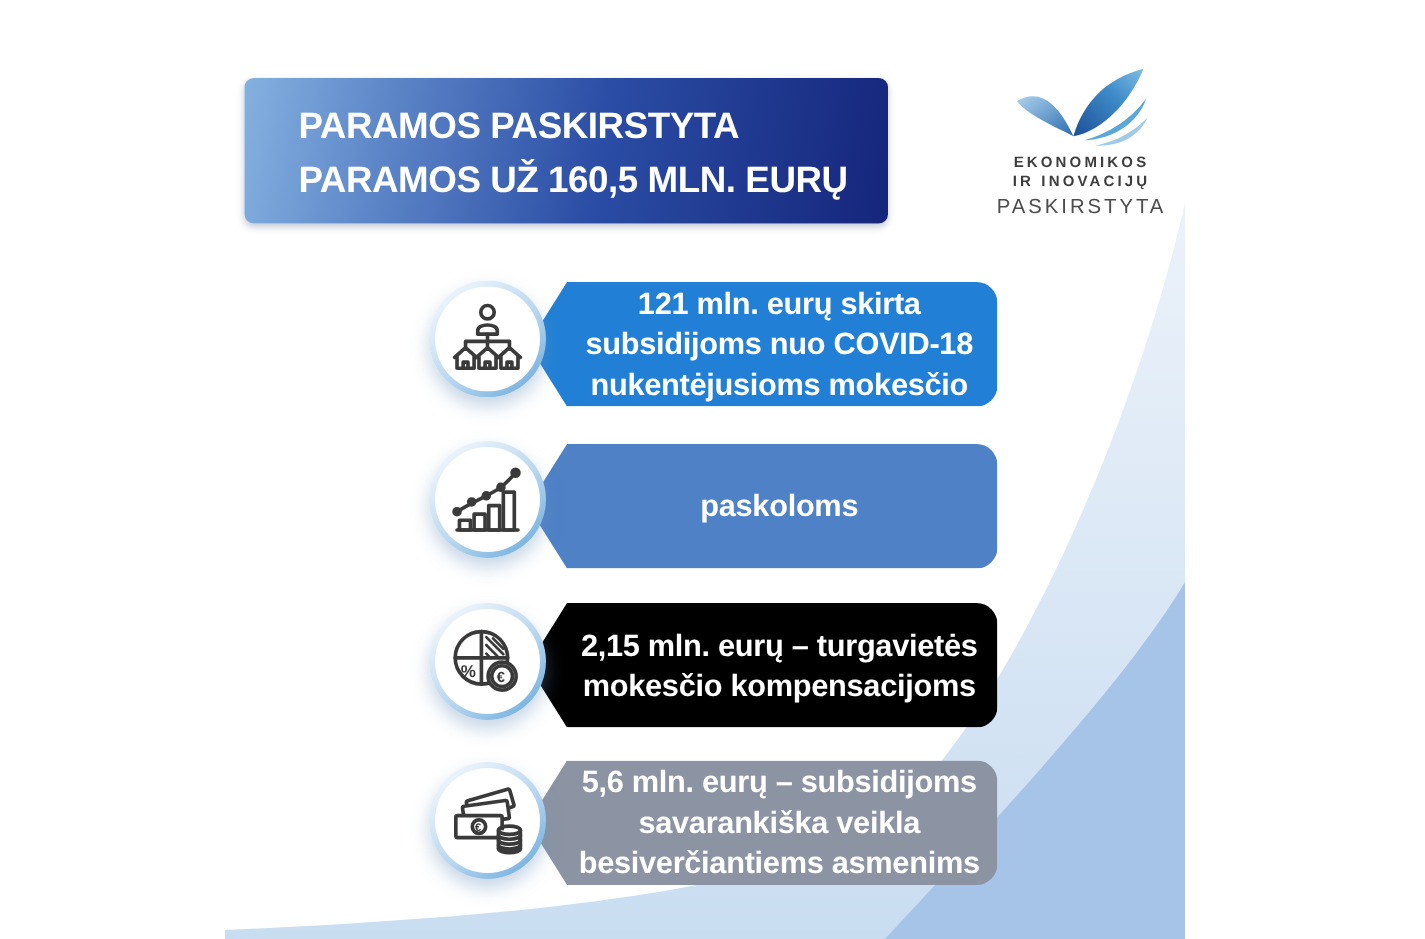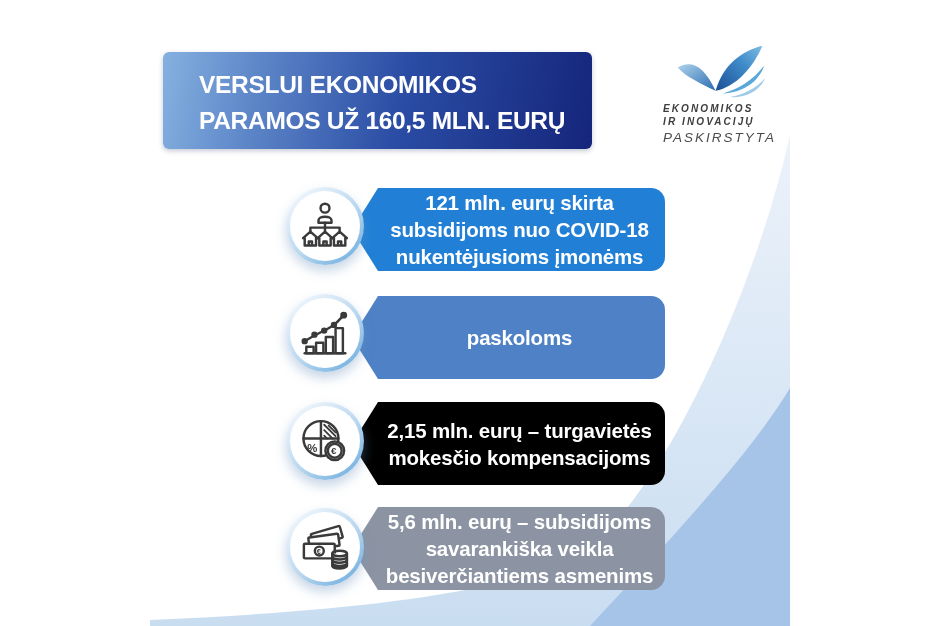--- a/index.html
+++ b/index.html
@@ -9,21 +9,21 @@
   .swoosh{position:absolute;left:0;top:0;width:640px;height:626px;z-index:0;}
 
   
   .banner{position:absolute;left:13px;top:52px;width:429px;height:97px;box-sizing:border-box;
           border-radius:6px;padding:15px 0 0 36px;z-index:2;
           background:linear-gradient(100deg,#85b1e0 0%,#5d86c8 22%,#2b4da5 55%,#15257b 100%);
           box-shadow:0 2px 5px rgba(20,40,90,.25);}
   .banner .t{color:#ffffff;font-size:24.5px;font-weight:bold;line-height:36px;letter-spacing:-.3px;white-space:nowrap;}
 
   
-  .logo{position:absolute;left:513px;top:44px;width:116px;z-index:2;font-style:italic;}
+  .logo{position:absolute;left:513px;top:44px;width:116px;text-align:center;z-index:2;}
   .logo svg{display:block;margin:0 auto 4px auto;}
   .logo .l1{font-size:10px;font-weight:bold;letter-spacing:2.1px;color:#3d3d3d;line-height:13px;white-space:nowrap;}
   .logo .l2{font-size:13.5px;font-weight:400;letter-spacing:2px;color:#4c4c4c;line-height:17px;margin-top:1px;white-space:nowrap;}
 
   
   .bubble{position:absolute;left:136px;width:70px;height:70px;border-radius:50%;z-index:3;
           border:4px solid transparent;
           background:linear-gradient(#ffffff,#ffffff) padding-box,
                      linear-gradient(320deg,#62a7dc 0%,#b9d7ef 45%,#eaf3fb 85%) border-box;
           box-shadow:0 6px 12px rgba(105,145,190,.38);
@@ -52,21 +52,21 @@
         <linearGradient id="sw1" x1="0" y1="0" x2="0" y2="1">
           <stop offset="0" stop-color="#ecf2fa"></stop>
             <stop offset="1" stop-color="#c9ddf1"></stop>
         </linearGradient>
       </defs>
       <path d="M0,620 C180,612 330,598 420,560 C500,520 602,305 640,135 L640,626 L0,626 Z" fill="url(#sw1)"></path>
       <path d="M440,626 C520,540 602,452 640,388 L640,626 Z" fill="#a6c4e7"></path>
     </svg>
 
     <div class="banner">
-      <div class="t">VERSLUI EKONOMIKOS</div>
+      <div class="t">PARAMOS PASKIRSTYTA</div>
       <div class="t">PARAMOS UŽ 160,5 MLN. EURŲ</div>
     </div>
 
     <div class="logo">
       <svg width="92" height="54" viewBox="0 0 100 60">
         <defs>
           <linearGradient id="lg1" x1="0" y1="0" x2="1" y2="1">
             <stop offset="0" stop-color="#aed3ec"></stop>
               <stop offset="1" stop-color="#2a6cb0"></stop>
           </linearGradient>
@@ -93,21 +93,21 @@
           <path d="M24,28 v-3 c0,-6 16,-6 16,0 v3 Z"></path>
           <path d="M32,28 v6 M14,34 h36 M14,34 v4 M32,34 v4 M50,34 v4"></path>
           <path d="M5,47 L14,39 L23,47 M7,46 V56 H21 V46 M12,56 v-5 h4 v5"></path>
           <path d="M23,47 L32,39 L41,47 M25,46 V56 H39 V46 M30,56 v-5 h4 v5"></path>
           <path d="M41,47 L50,39 L59,47 M43,46 V56 H57 V46 M48,56 v-5 h4 v5"></path>
         </svg>
       </div>
       <div class="bar" style="background-color: rgb(33, 128, 214);">
         <span>121 mln. eurų skirta</span>
         <span>subsidijoms nuo COVID-18</span>
-        <span>nukentėjusioms įmonėms</span>
+        <span>nukentėjusioms mokesčio</span>
       </div>
     </div>
 
     <div class="row r2">
       <div class="bubble">
         <svg class="ic" width="52" height="52" viewBox="0 0 64 64">
           <path d="M7,57 H57"></path>
           <rect x="9" y="49" width="9" height="8"></rect>
           <rect x="21" y="44" width="9" height="13"></rect>
           <rect x="33" y="37" width="9" height="20"></rect>

